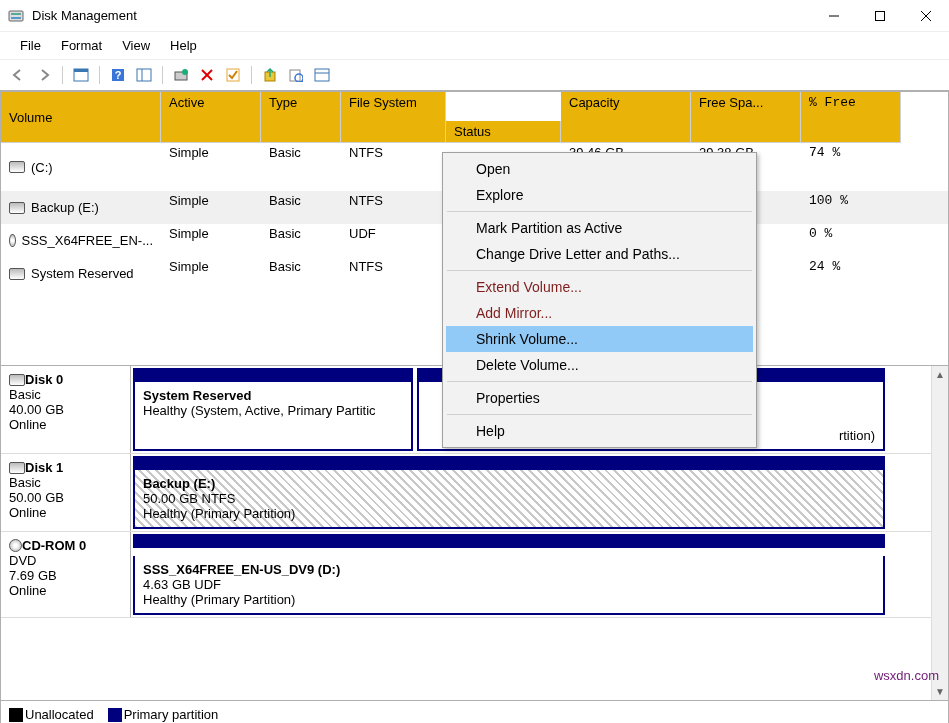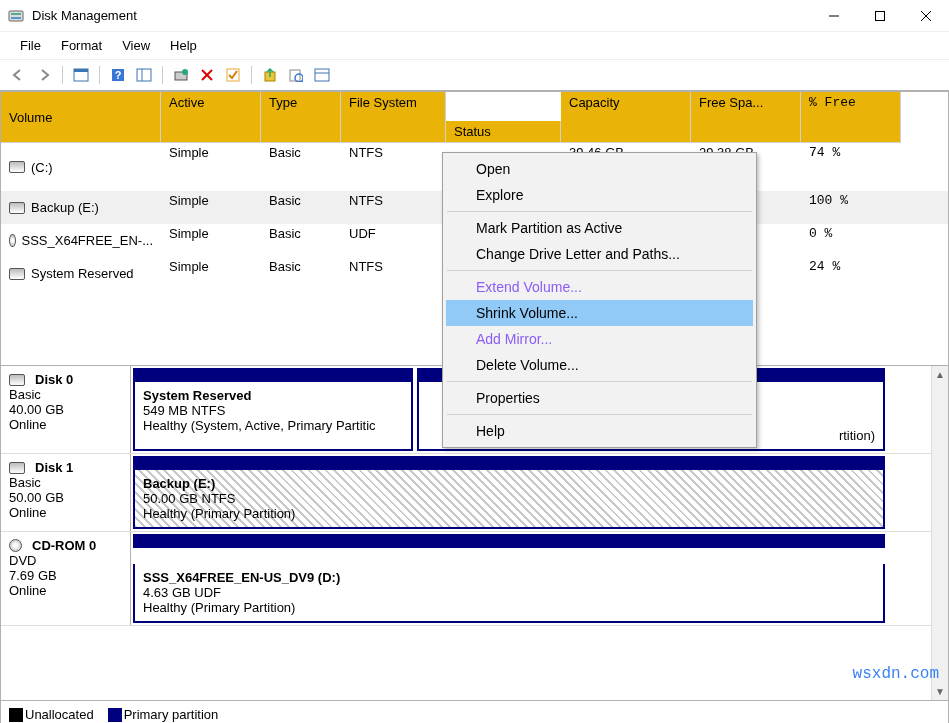--- a/index.html
+++ b/index.html
@@ -47,43 +47,43 @@
   .col6 { width:110px; }
   .col7 { width:100px;font-family:Liberation Mono, monospace; }
   .hddicon { width:16px;height:12px;display:inline-block;border:1px solid #555;background:linear-gradient(#bbb,#fff);border-radius:2px;}
   .cdicon { width:13px;height:13px;display:inline-block;border:1px solid #555;border-radius:50%;background:radial-gradient(circle,#fff 20%,#ccc 70%);}
   
   .diskpanes { border:1px solid #b0b0b0; border-top:none; position:relative; height:335px; overflow:hidden;}
   .scrolltrack { position:absolute; right:0; top:0; width:17px; height:100%; background:#f0f0f0; border-left:1px solid #ddd;}
   .scrollup,.scrolldn { height:17px; display:flex;align-items:center;justify-content:center;font-size:10px;color:#666;}
   .diskrow { display:flex; border-bottom:1px solid #ddd; }
   .diskinfo { width:130px; padding:6px 8px; font-size:13px; border-right:1px solid #b0b0b0;}
-  .diskinfo .dname { font-weight:bold; display:flex;align-items:center;gap:10px;}
+  .diskinfo .dname { font-weight:bold; display:flex;align-items:center;gap:0;}
   .part { border:2px solid #00007f; margin:2px; padding:6px 8px; background:#fff; font-size:13px;}
   .part .pname { font-weight:bold; }
   .hatch { background-image: repeating-linear-gradient(45deg,#c8c8c8 0,#c8c8c8 2px,#fff 2px,#fff 6px); }
   
   .legend { display:flex; align-items:center; gap:2px; padding:6px 8px; border:1px solid #b0b0b0; border-top:none; font-size:13px;}
   .legbox { width:14px;height:14px;display:inline-block;}
   
   .ctxmenu {
     position:absolute;
     left:442px; top:152px;
     width:315px;
     background:#f2f2f2;
     border:1px solid #a0a0a0;
     box-shadow:2px 2px 4px rgba(0,0,0,0.25);
     padding:3px;
     font-size:14px;
   }
   .ctxitem { padding:5px 30px; }
-  .ctxitem.disabled { color:#8b5cf6; }
+  .ctxitem.disabled { color:#7f1d1d; }
   .ctxitem.highlight { background:#91c9f7; }
   .ctxsep { height:1px; background:#d0d0d0; margin:3px 1px; }
-  .watermark { position:absolute; right:10px; bottom:40px; font-size:16px; color:#3b82f6;font-family:Liberation Mono, monospace;}
+  .watermark { position:absolute; right:10px; bottom:40px; font-size:13px; color:#701a75;}
 </style>
 </head>
 <body>
 
 <div class="titlebar">
   <span class="icon">
     <svg width="16" height="16">
         <rect x="1" y="3" width="14" height="10" rx="1" fill="#ddd" stroke="#666"></rect>
         <rect x="3" y="5" width="10" height="2" fill="#5a9"></rect>
         <rect x="3" y="9" width="10" height="2" fill="#59c"></rect>
@@ -270,21 +270,20 @@
           <div>Online</div>
         </div>
         <div style="flex:1;display:flex;flex-direction:column;margin-right:17px;">
           <div style="display:flex;">
             <div style="flex:0 0 280px;height:14px;background:#00007f;margin:2px 2px 0 2px;"></div>
             <div style="flex:0 0 468px;height:14px;background:#00007f;margin:2px 2px 0 2px;"></div>
           </div>
           <div style="display:flex;">
             <div class="part" style="flex:0 0 280px;margin-top:0;border-top:none;">
               <div class="pname">System Reserved</div>
-              <div>549 MB NTFS</div>
               <div>Healthy (System, Active, Primary Partitic</div>
             </div>
             <div class="part" style="flex:0 0 468px;margin-top:0;border-top:none;">
               <div style="height:40px;"></div>
               <div style="text-align:right;">rtition)</div>
             </div>
           </div>
         </div>
       </div>
       <div class="diskrow">
@@ -318,21 +317,21 @@
           </div>
           <div>DVD</div>
           <div>7.69 GB</div>
           <div>Online</div>
         </div>
         <div style="flex:1;display:flex;flex-direction:column;margin-right:17px;">
           <div style="display:flex;">
             <div style="flex:0 0 752px;height:14px;background:#00007f;margin:2px 2px 0 2px;"></div>
           </div>
           <div style="display:flex;">
-            <div class="part" style="flex:0 0 752px;margin-top:16px;border-top:none;">
+            <div class="part" style="flex:0 0 752px;margin-top:8px;border-top:none;">
               <div class="pname">SSS_X64FREE_EN-US_DV9  (D:)</div>
               <div>4.63 GB UDF</div>
               <div>Healthy (Primary Partition)</div>
             </div>
           </div>
         </div>
       </div>
     </div>
   <div class="scrolltrack">
     <div class="scrollup">▲</div>
@@ -349,22 +348,22 @@
 </div>
 
 <div class="ctxmenu" id="ctxmenu">
     <div class="ctxitem enabled">Open</div>
     <div class="ctxitem enabled">Explore</div>
     <div class="ctxsep"></div>
     <div class="ctxitem enabled">Mark Partition as Active</div>
     <div class="ctxitem enabled">Change Drive Letter and Paths...</div>
     <div class="ctxsep"></div>
     <div class="ctxitem disabled">Extend Volume...</div>
+    <div class="ctxitem disabled">Add Mirror...</div>
     <div class="ctxitem highlight">Shrink Volume...</div>
-    <div class="ctxitem disabled">Add Mirror...</div>
     <div class="ctxitem enabled">Delete Volume...</div>
     <div class="ctxsep"></div>
     <div class="ctxitem enabled">Properties</div>
     <div class="ctxsep"></div>
     <div class="ctxitem enabled">Help</div>
   </div>
 
 <div class="watermark">wsxdn.com</div>
 
 </body></html>

